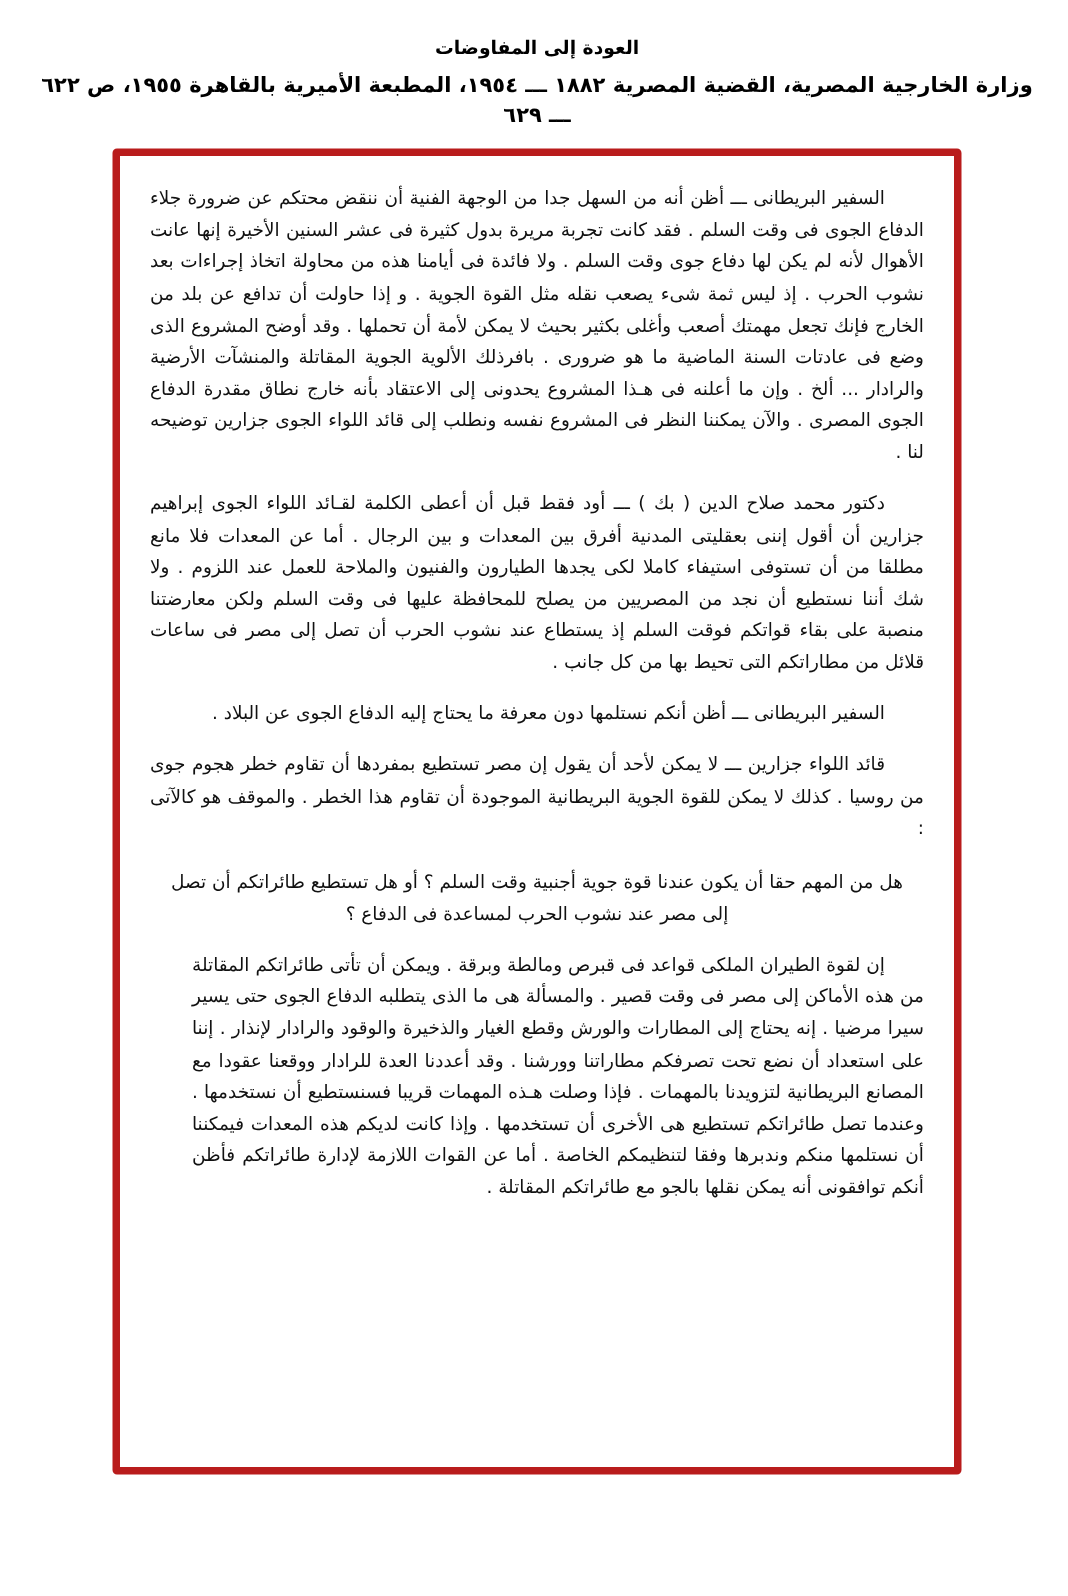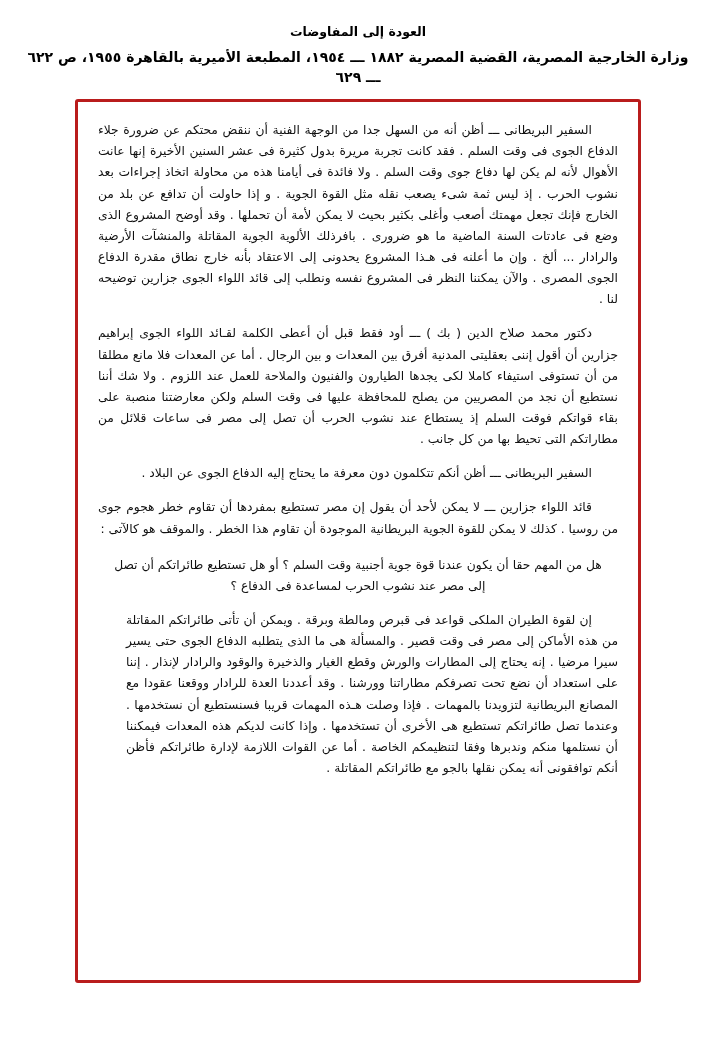--- a/index.html
+++ b/index.html
@@ -43,42 +43,41 @@
   }
   .doc-source {
     font-size: 14px;
     font-weight: bold;
     color: #000;
     margin: 0 0 12px 0;
     line-height: 1.4;
   }
   
   .frame {
-    border: 3px solid #b91c1c;
+    border: 5px solid #b91c1c;
     border-radius: 3px;
     margin: 0 auto;
     width: 566px;
     box-sizing: border-box;
     padding: 18px 20px 16px 20px;
     min-height: 884px;
     background: #ffffff;
   }
   .para {
     direction: rtl;
     text-align: justify;
     text-align-last: right;
     font-size: 12.3px;
     line-height: 1.72;
     margin: 0 0 13px 0;
     text-indent: 26px;
     color: #111;
   }
   .para.question {
     text-indent: 0;
-    text-align: center;
     text-align-last: center;
     margin: 15px 0 13px 0;
     padding: 0 14px;
   }
   .para:last-child {
     margin-bottom: 0;
     margin-left: 28px;
   }
 </style>
 </head>
@@ -87,19 +86,19 @@
 <div class="page">
 
   <div class="doc-header">
     <div class="doc-title">العودة إلى المفاوضات</div>
     <div class="doc-source">وزارة الخارجية المصرية، القضية المصرية ١٨٨٢ ـــ ١٩٥٤، المطبعة الأميرية بالقاهرة ١٩٥٥، ص ٦٢٢ ـــ ٦٢٩</div>
   </div>
 
   <div class="frame">
     <p class="para">السفير البريطانى ـــ أظن أنه من السهل جدا من الوجهة الفنية أن ننقض محتكم عن ضرورة جلاء الدفاع الجوى فى وقت السلم . فقد كانت تجربة مريرة بدول كثيرة فى عشر السنين الأخيرة إنها عانت الأهوال لأنه لم يكن لها دفاع جوى وقت السلم . ولا فائدة فى أيامنا هذه من محاولة اتخاذ إجراءات بعد نشوب الحرب . إذ ليس ثمة شىء يصعب نقله مثل القوة الجوية . و إذا حاولت أن تدافع عن بلد من الخارج فإنك تجعل مهمتك أصعب وأغلى بكثير بحيث لا يمكن لأمة أن تحملها . وقد أوضح المشروع الذى وضع فى عادتات السنة الماضية ما هو ضرورى . بافرذلك الألوية الجوية المقاتلة والمنشآت الأرضية والرادار ... ألخ . وإن ما أعلنه فى هـذا المشروع يحدونى إلى الاعتقاد بأنه خارج نطاق مقدرة الدفاع الجوى المصرى . والآن يمكننا النظر فى المشروع نفسه ونطلب إلى قائد اللواء الجوى جزارين توضيحه لنا .</p>
     <p class="para">دكتور محمد صلاح الدين ( بك ) ـــ أود فقط قبل أن أعطى الكلمة لقـائد اللواء الجوى إبراهيم جزارين أن أقول إننى بعقليتى المدنية أفرق بين المعدات و بين الرجال . أما عن المعدات فلا مانع مطلقا من أن تستوفى استيفاء كاملا لكى يجدها الطيارون والفنيون والملاحة للعمل عند اللزوم . ولا شك أننا نستطيع أن نجد من المصريين من يصلح للمحافظة عليها فى وقت السلم ولكن معارضتنا منصبة على بقاء قواتكم فوقت السلم إذ يستطاع عند نشوب الحرب أن تصل إلى مصر فى ساعات قلائل من مطاراتكم التى تحيط بها من كل جانب .</p>
-    <p class="para">السفير البريطانى ـــ أظن أنكم تتكلمون دون معرفة ما يحتاج إليه الدفاع الجوى عن البلاد .</p>
+    <p class="para">السفير البريطانى ـــ أظن أنكم نستلمها دون معرفة ما يحتاج إليه الدفاع الجوى عن البلاد .</p>
     <p class="para">قائد اللواء جزارين ـــ لا يمكن لأحد أن يقول إن مصر تستطيع بمفردها أن تقاوم خطر هجوم جوى من روسيا . كذلك لا يمكن للقوة الجوية البريطانية الموجودة أن تقاوم هذا الخطر . والموقف هو كالآتى :</p>
     <p class="para question">هل من المهم حقا أن يكون عندنا قوة جوية أجنبية وقت السلم ؟ أو هل تستطيع طائراتكم أن تصل إلى مصر عند نشوب الحرب لمساعدة فى الدفاع ؟</p>
     <p class="para">إن لقوة الطيران الملكى قواعد فى قبرص ومالطة وبرقة . ويمكن أن تأتى طائراتكم المقاتلة من هذه الأماكن إلى مصر فى وقت قصير . والمسألة هى ما الذى يتطلبه الدفاع الجوى حتى يسير سيرا مرضيا . إنه يحتاج إلى المطارات والورش وقطع الغيار والذخيرة والوقود والرادار لإنذار . إننا على استعداد أن نضع تحت تصرفكم مطاراتنا وورشنا . وقد أعددنا العدة للرادار ووقعنا عقودا مع المصانع البريطانية لتزويدنا بالمهمات . فإذا وصلت هـذه المهمات قريبا فسنستطيع أن نستخدمها . وعندما تصل طائراتكم تستطيع هى الأخرى أن تستخدمها . وإذا كانت لديكم هذه المعدات فيمكننا أن نستلمها منكم وندبرها وفقا لتنظيمكم الخاصة . أما عن القوات اللازمة لإدارة طائراتكم فأظن أنكم توافقونى أنه يمكن نقلها بالجو مع طائراتكم المقاتلة .</p>
   </div>
 
 </div>
 
 </body></html>

